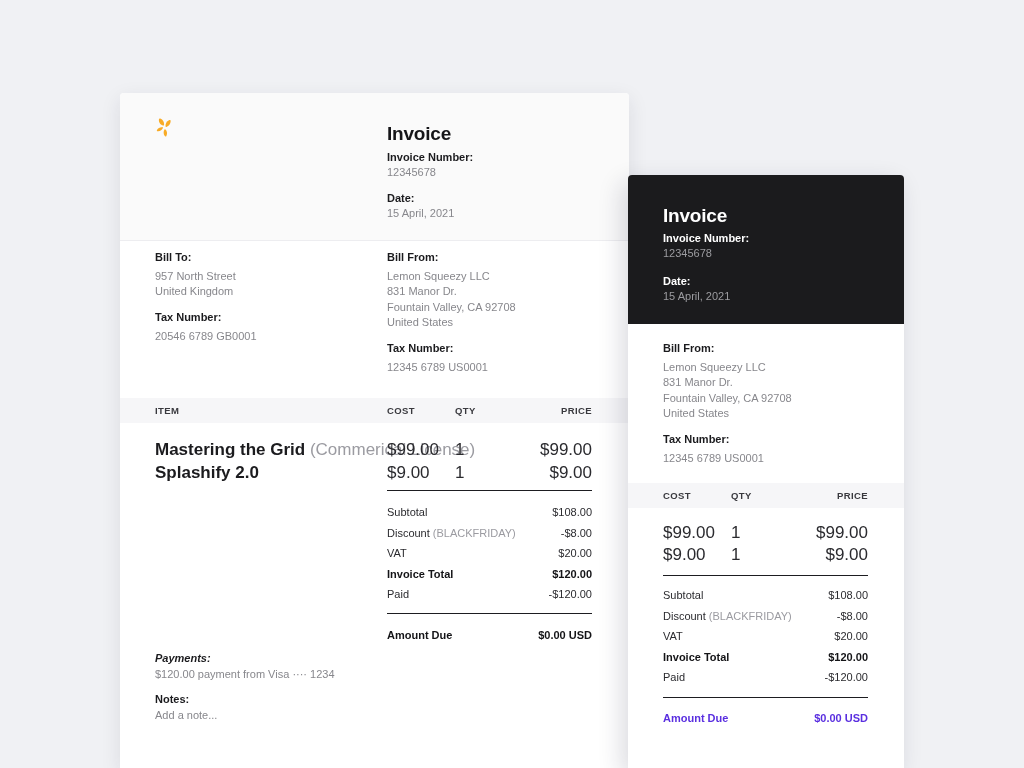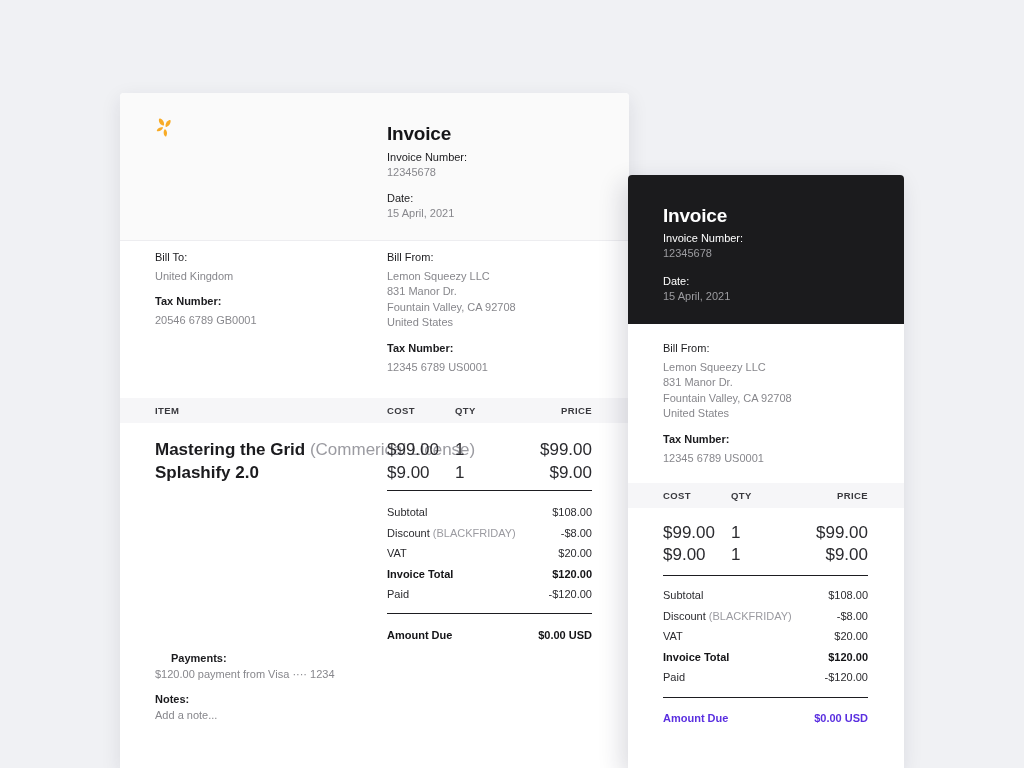--- a/index.html
+++ b/index.html
@@ -21,33 +21,33 @@
     box-shadow:-6px 8px 24px rgba(25,25,55,.16);
   }
   .abs{position:absolute;}
   
   .lheader{
     position:absolute;left:0;top:0;width:100%;height:147px;
     background:#fafafa;border-bottom:1px solid #ededf0;
     border-radius:4px 4px 0 0;
   }
   .title{font-size:19px;font-weight:700;color:#151518;letter-spacing:-.2px;margin-top:7px;}
-  .lbl{font-size:11px;font-weight:400;color:#1b1b1e;}
+  .lbl{font-size:11px;font-weight:700;color:#1b1b1e;}
   .val{font-size:11px;color:#87878c;}
   
   .dheader{
     position:absolute;left:0;top:0;width:100%;height:149px;
     background:#1b1b1d;border-radius:4px 4px 0 0;
   }
   .dheader .title{color:#ffffff;}
   .dheader .lbl{color:#ffffff;}
   .dheader .val{color:#9c9ca0;}
   
   .addr{position:absolute;width:215px;font-size:11px;}
-  .addr .addr-label{font-weight:400;color:#1b1b1e;line-height:14px;margin-bottom:5px;}
+  .addr .addr-label{font-weight:700;color:#1b1b1e;line-height:14px;margin-bottom:5px;}
   .addr .addr-line{color:#87878c;line-height:15.4px;}
   .addr .tax-label{font-weight:700;color:#1b1b1e;line-height:14px;margin-top:10px;margin-bottom:5px;}
   .addr .tax-value{color:#87878c;line-height:14px;}
   
   .thead-band{position:absolute;left:0;width:100%;background:#f6f6f8;}
   .th{
     position:absolute;font-size:9.5px;font-weight:700;color:#39393e;
     letter-spacing:.4px;top:0;line-height:25px;
   }
   .cell{position:absolute;font-size:17px;color:#2b2b2f;line-height:13px;}
@@ -84,20 +84,21 @@
     </span>
     <div class="abs title" style="left:267px;top:23px;">Invoice</div>
     <div class="abs lbl" style="left:267px;top:58px;">Invoice Number:</div>
     <div class="abs val" style="left:267px;top:73px;">12345678</div>
     <div class="abs lbl" style="left:267px;top:99px;">Date:</div>
     <div class="abs val" style="left:267px;top:114px;">15 April, 2021</div>
   </div>
 
   <div class="addr" style="left:35px;top:157px;">
     <div class="addr-label">Bill To:</div>
+    <div class="addr-line">957 North Street</div>
     <div class="addr-line">United Kingdom</div>
     <div class="tax-label">Tax Number:</div>
     <div class="tax-value">20546 6789 GB0001</div>
   </div>
 
   <div class="addr" style="left:267px;top:157px;">
     <div class="addr-label">Bill From:</div>
     <div class="addr-line">Lemon Squeezy LLC</div>
     <div class="addr-line">831 Manor Dr.</div>
     <div class="addr-line">Fountain Valley, CA 92708</div>
@@ -148,21 +149,21 @@
     <span class="tlabel" style="left:267px;"><span>Paid</span></span>
     <span class="tvalue" style="right:37px;">-$120.00</span>
   </div>
 
   <div class="rule" style="left:267px;top:520px;width:205px;"></div>
   <div class="trow" style="top:536px;">
     <span class="tlabel bold" style="left:267px;">Amount Due</span>
     <span class="tvalue bold" style="right:37px;">$0.00 USD</span>
   </div>
 
-  <div class="foot-label" style="left:51px;top:559px;">Payments:</div>
+  <div class="foot-label" style="left:35px;top:559px;font-style:italic;">Payments:</div>
   <div class="foot-value" style="left:35px;top:575px;">$120.00 payment from Visa ···· 1234</div>
   <div class="foot-label" style="left:35px;top:600px;">Notes:</div>
   <div class="foot-value" style="left:35px;top:616px;">Add a note...</div>
 </div>
 
 <div class="card" id="card-right">
 
   <div class="dheader">
     <div class="abs title" style="left:35px;top:23px;">Invoice</div>
     <div class="abs lbl" style="left:35px;top:57px;">Invoice Number:</div>

